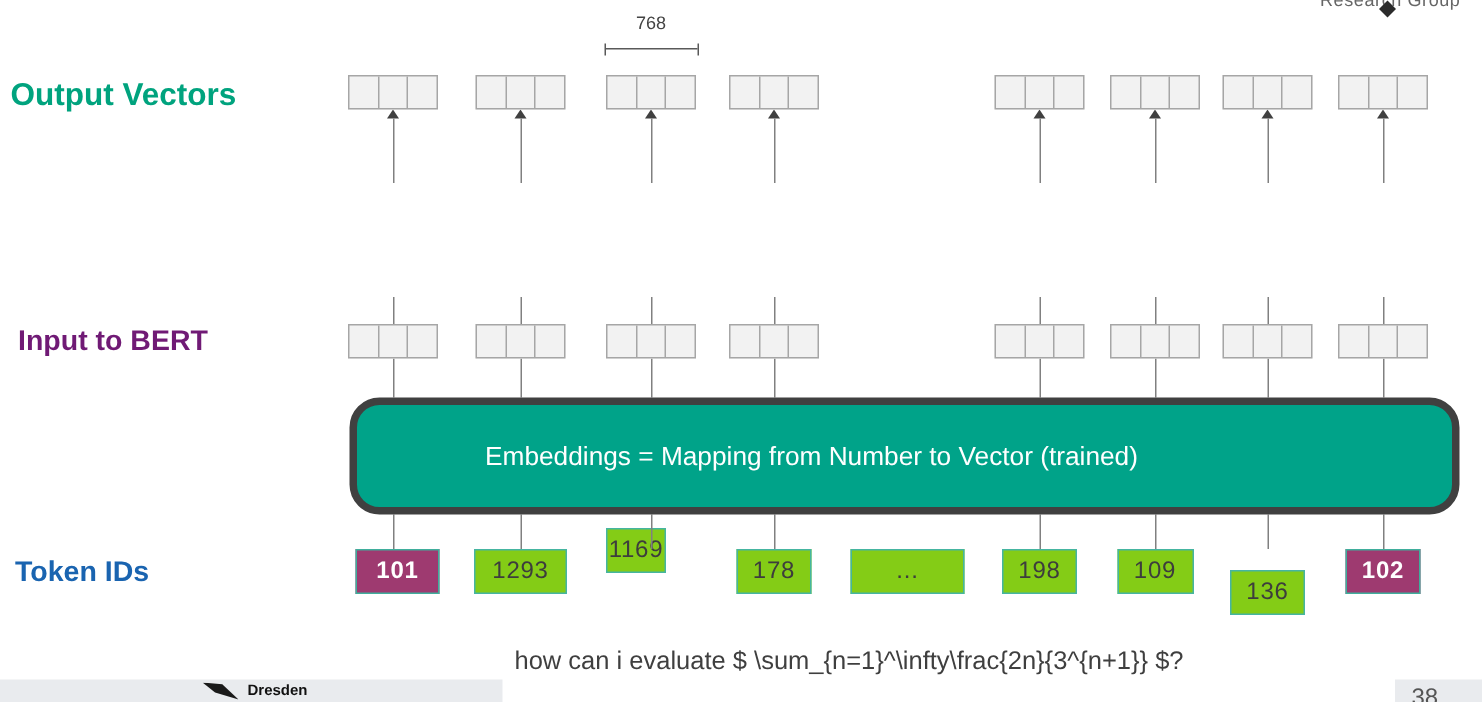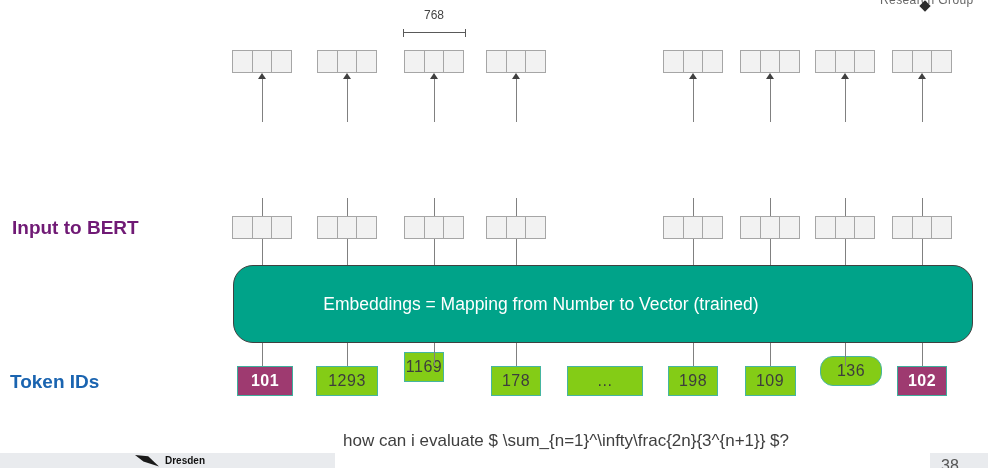--- a/index.html
+++ b/index.html
@@ -25,21 +25,21 @@
   .dim-bracket .bar{position:absolute;left:0;right:0;top:3px;height:1px;background:#595959;}
 
   
   .bert-box{
     left:219px;top:122px;width:754px;height:76px;background:#a6d9ec;
     border:2px solid #404040;box-sizing:border-box;display:flex;align-items:center;justify-content:center;
     padding-right:112px;font-size:23px;color:#1a1a1a;z-index:2;
   }
   .emb-box{
     left:233px;top:265px;width:740px;height:78px;background:#00a389;
-    border:1px solid #404040;border-radius:20px;box-sizing:border-box;
+    border:5px solid #404040;border-radius:20px;box-sizing:border-box;
     display:flex;align-items:center;justify-content:center;padding-right:124px;
     font-size:17.5px;color:#ffffff;z-index:2;
   }
 
   
   .vec{width:60px;height:23px;background:#f2f2f2;border:1px solid #a6a6a6;box-sizing:border-box;display:flex;z-index:3;}
   .vec .cell{flex:1;}
   .vec .cell + .cell{border-left:1px solid #a6a6a6;}
 
   
@@ -65,20 +65,21 @@
   .page-num{left:941px;top:457px;font-size:16px;color:#555;z-index:2;}
 </style>
 </head>
 <body>
 
 <div id="slide">
 
   <div class="abs partner-text">Research Group</div>
   <div class="abs logo-diamond"></div>
 
+  <div class="abs lbl-output">Output Vectors</div>
   <div class="abs lbl-input">Input to BERT</div>
   <div class="abs lbl-token">Token IDs</div>
 
   <div class="abs dim-label">768</div>
   <div class="abs dim-bracket">
       <div class="bar"></div>
     </div>
 
   <div class="abs emb-box">
     <span>Embeddings = Mapping from Number to Vector (trained)</span>
@@ -190,21 +191,21 @@
       <div class="vec abs" style="left: 815px; top: 216px;">
         <div class="cell"></div>
         <div class="cell"></div>
         <div class="cell"></div>
       </div>
       <div class="ah abs" style="left: 841px; top: 73px;"></div>
       <div class="vline abs" style="left: 845px; top: 79px; height: 43px;"></div>
       <div class="vline abs" style="left: 845px; top: 198px; height: 18px;"></div>
       <div class="vline abs" style="left: 845px; top: 239px; height: 26px;"></div>
       <div class="vline abs" style="left: 845px; top: 343px; height: 23px;"></div>
-      <div class="tok abs" style="left: 820px; top: 356px; width: 62px; border-radius: 13px;">136</div>
+      <div class="tok abs" style="left: 820px; top: 380px; width: 50px;">136</div>
       <div class="vec abs" style="left: 892px; top: 50px;">
         <div class="cell"></div>
         <div class="cell"></div>
         <div class="cell"></div>
       </div>
       <div class="vec abs" style="left: 892px; top: 216px;">
         <div class="cell"></div>
         <div class="cell"></div>
         <div class="cell"></div>
       </div>

